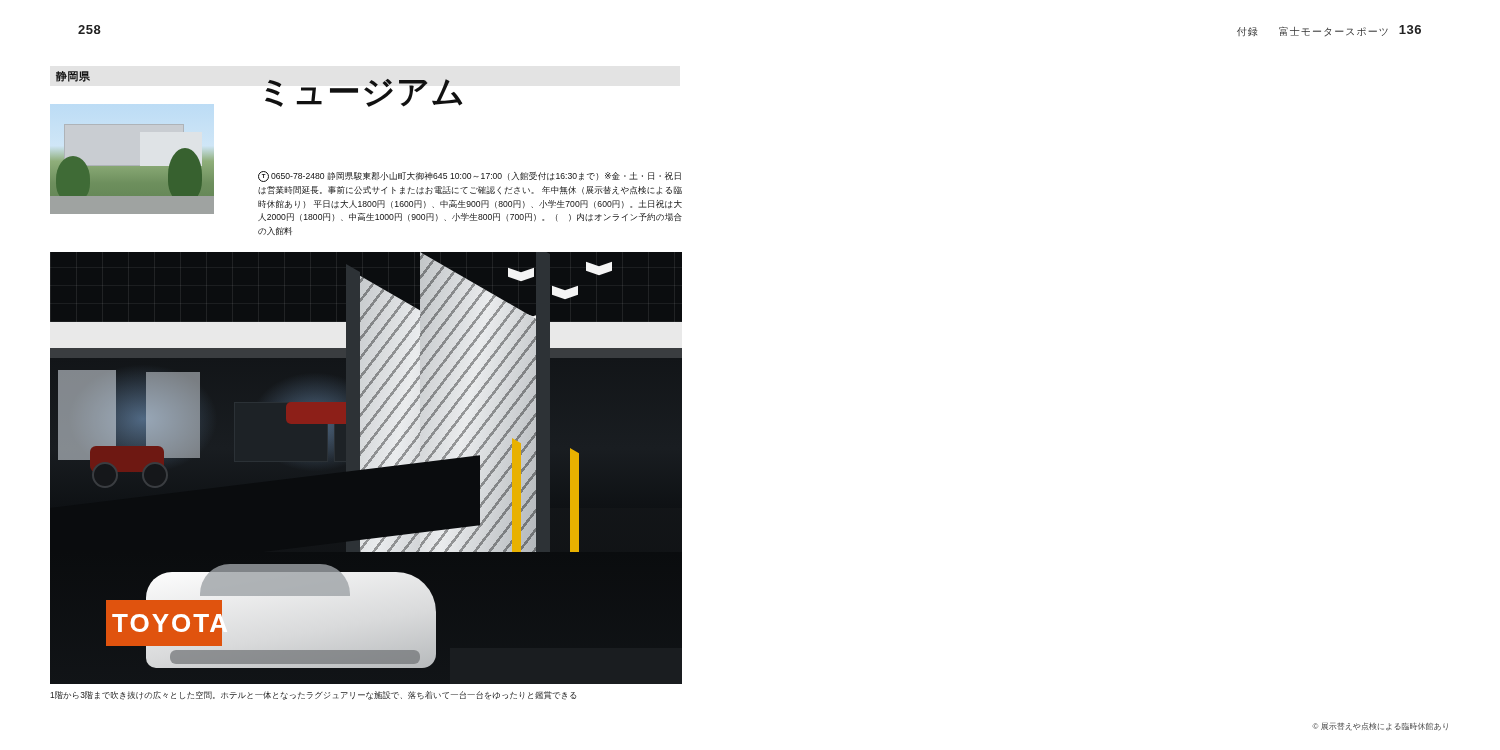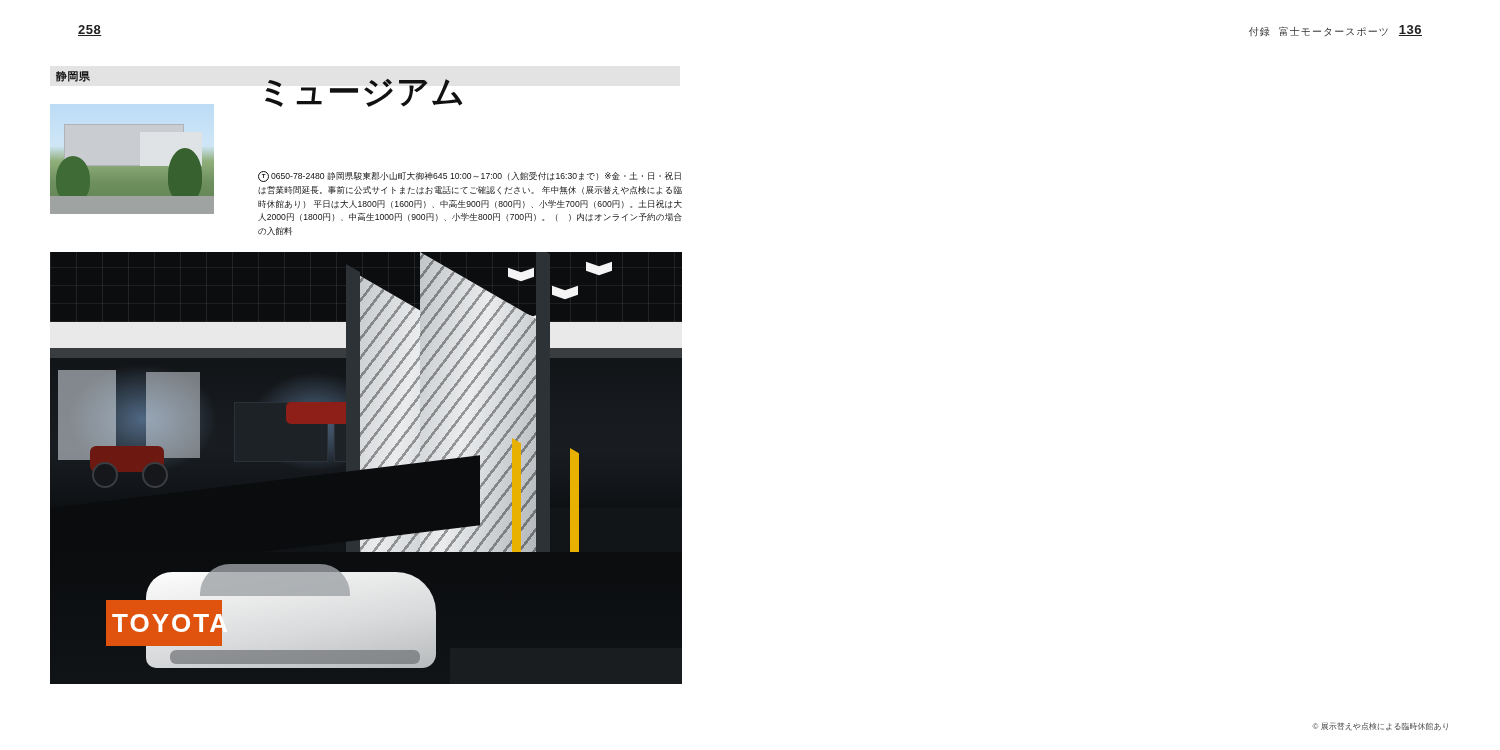--- a/index.html
+++ b/index.html
@@ -11,28 +11,28 @@
     overflow:hidden;
     position:relative;
   }
   .spread{position:absolute;inset:0;display:flex;}
   .page{position:relative;height:750px;}
   .page-left{width:750px;}
   .page-right{width:750px;}
 
   
   .folio{
-    position:absolute;top:22px;font-size:13px;font-weight:bold;letter-spacing:.5px;color:#222;text-decoration:underline;
+    position:absolute;top:22px;font-size:13px;font-weight:bold;letter-spacing:.5px;color:#222;
   }
   .folio-left{left:78px;}
   .folio-right{right:78px;}
   .runhead{
     position:absolute;top:25px;font-size:10px;color:#333;letter-spacing:1px;
   }
-  .runhead .rh-cat{margin-right:8px;}
+  .runhead .rh-cat{margin-right:20px;}
 
   
   .pref-band{
     position:absolute;left:50px;top:66px;width:630px;height:20px;background:#e3e3e3;
   }
   .pref-label{
     position:absolute;left:56px;top:69px;font-size:11px;font-weight:bold;color:#111;letter-spacing:.5px;
   }
   .title{
     position:absolute;left:258px;top:72px;width:420px;
@@ -194,20 +194,21 @@
 
       <div class="white-car ph" style="left:96px;top:320px;width:290px;height:96px;"></div>
       <div class="ph" style="left:150px;top:312px;width:150px;height:32px;background:#9ea2a6;border-radius:30px 30px 0 0;opacity:.8;"></div>
       <div class="ph" style="left:120px;top:398px;width:250px;height:14px;background:#6d7073;border-radius:6px;opacity:.7;"></div>
 
       <div class="toyota-sign ph" style="left:56px;top:348px;width:110px;height:46px;font-size:26px;">TOYOTA</div>
 
       <div class="ph" style="left:400px;top:396px;width:232px;height:36px;background:#1a1d20;"></div>
     </div>
 
+    <div class="caption-left">1階から3階まで吹き抜けの広々とした空間。ホテルと一体となったラグジュアリーな施設で、落ち着いて一台一台をゆったりと鑑賞できる</div>
   </div>
 
   <div class="page page-right">
 
     <div class="runhead" style="right:110px;">
       <span class="rh-cat">付録</span><span>富士モータースポーツ</span>
     </div>
     <div class="folio folio-right">136</div>
 
     <div class="credit">© 展示替えや点検による臨時休館あり</div>

